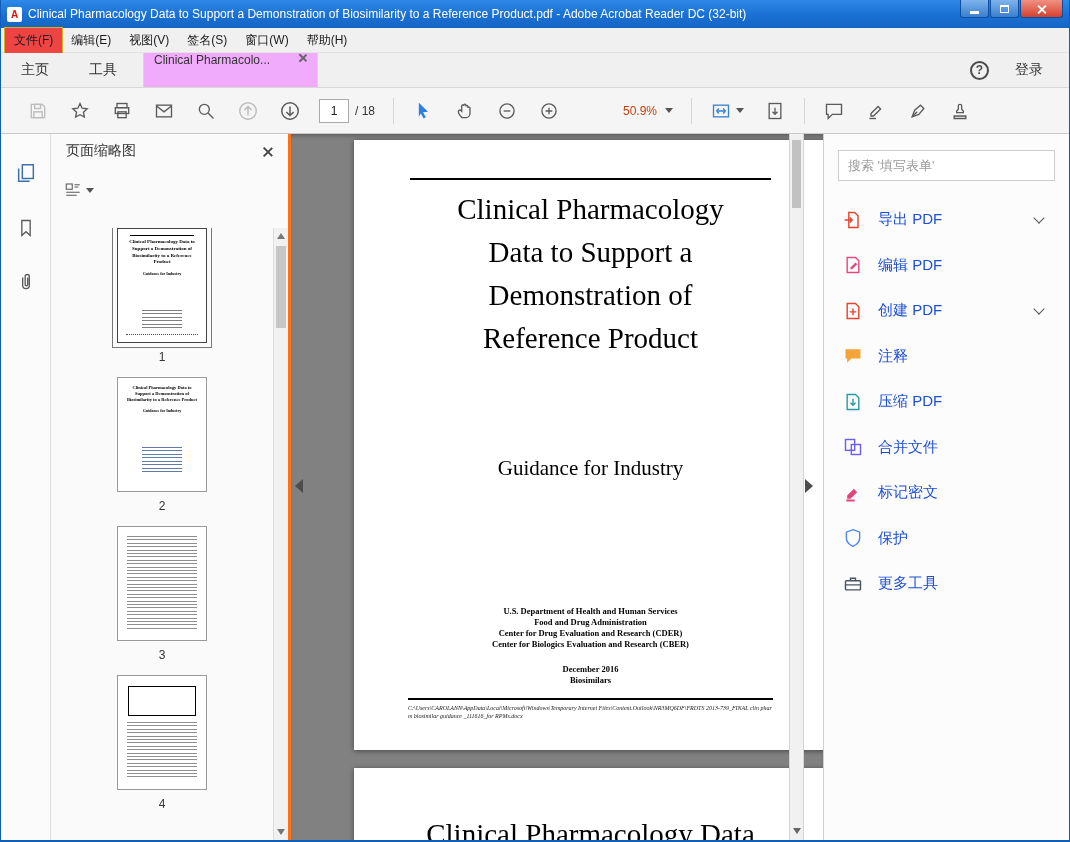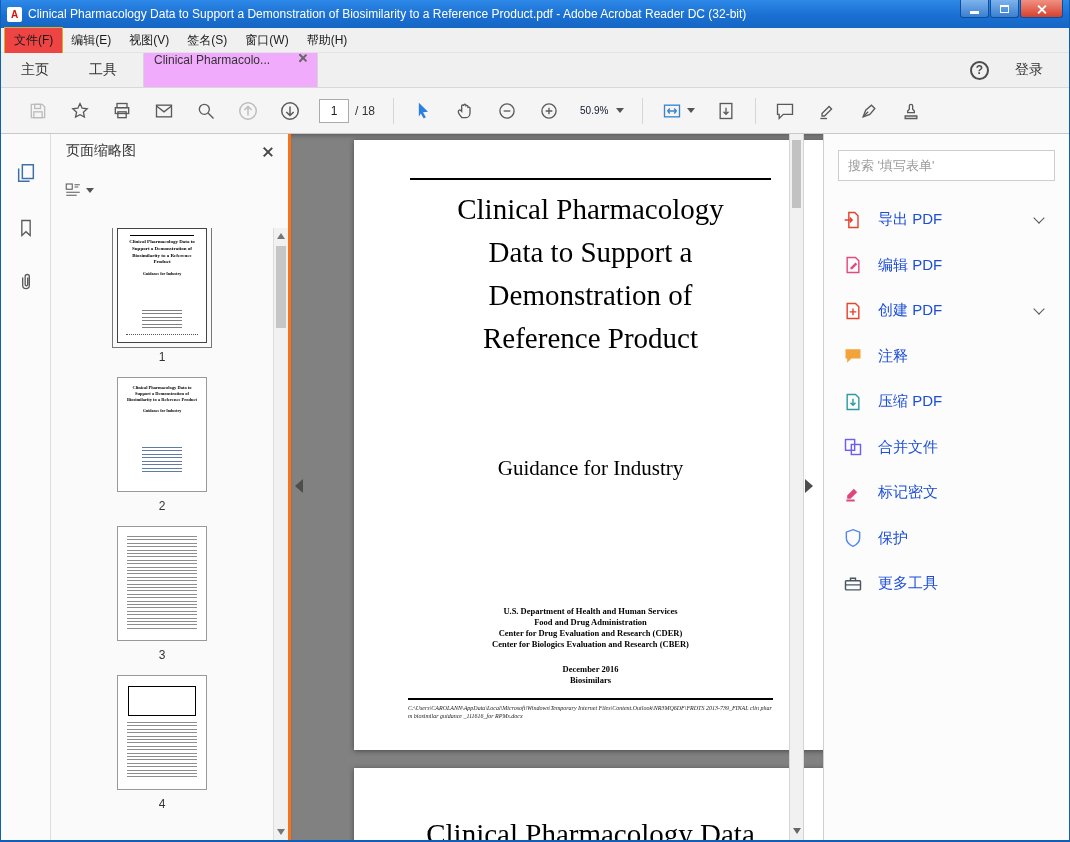--- a/index.html
+++ b/index.html
@@ -39,21 +39,21 @@
 
   
   .toolbar { height:46px; flex:0 0 auto; background:#f5f5f5; border-bottom:1px solid #c9c9c9; display:flex; align-items:center; padding-left:16px; }
   .tb-btn { width:42px; height:34px; display:flex; align-items:center; justify-content:center; flex:0 0 auto; }
   .tb-btn svg { stroke:#5a5a5a; fill:none; stroke-width:1.6; }
   .tb-btn.disabled svg { stroke:#bcbcbc; }
   .tb-sep { width:1px; height:26px; background:#d6d6d6; margin:0 8px; flex:0 0 auto; }
   .page-input { width:30px; height:24px; border:1px solid #ababab; background:#fff; text-align:center; font-size:12px; color:#222; margin-left:8px; }
   .page-total { font-size:12px; color:#333; margin:0 10px 0 6px; white-space:nowrap; }
   .zoom-box { display:flex; align-items:center; gap:8px; padding:0 10px; height:28px; }
-  .zoom-value { font-size:10px; color:#0f172a; }
+  .zoom-value { font-size:12px; color:#c2410c;margin-left:43px; }
   .caret-down { width:0; height:0; border-left:4px solid transparent; border-right:4px solid transparent; border-top:5px solid #555; }
 
   
   .body { flex:1; display:flex; min-height:0; }
 
   .rail { width:50px; background:#fbfbfb; border-right:1px solid #dedede; display:flex; flex-direction:column; align-items:center; padding-top:28px; gap:30px; flex:0 0 auto; }
   .rail svg { stroke:#5a5a5a; fill:none; stroke-width:1.6; }
   .rail .active-panel svg { stroke:#3d6fa8; }
 
   .thumbpanel { width:240px; background:#fafafa; border-right:3px solid #f97316; position:relative; flex:0 0 auto; }

